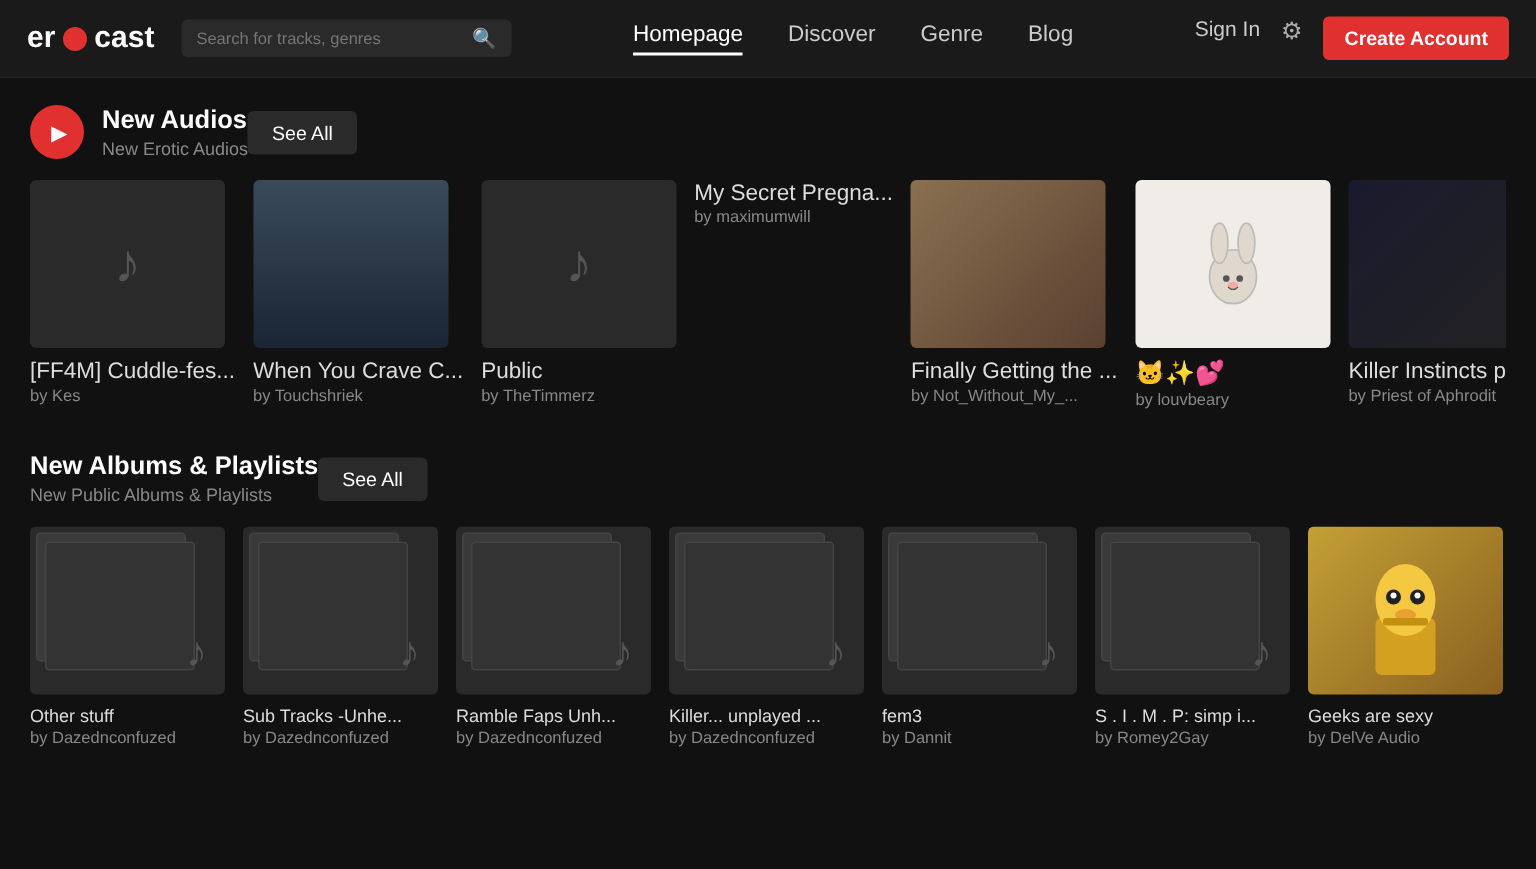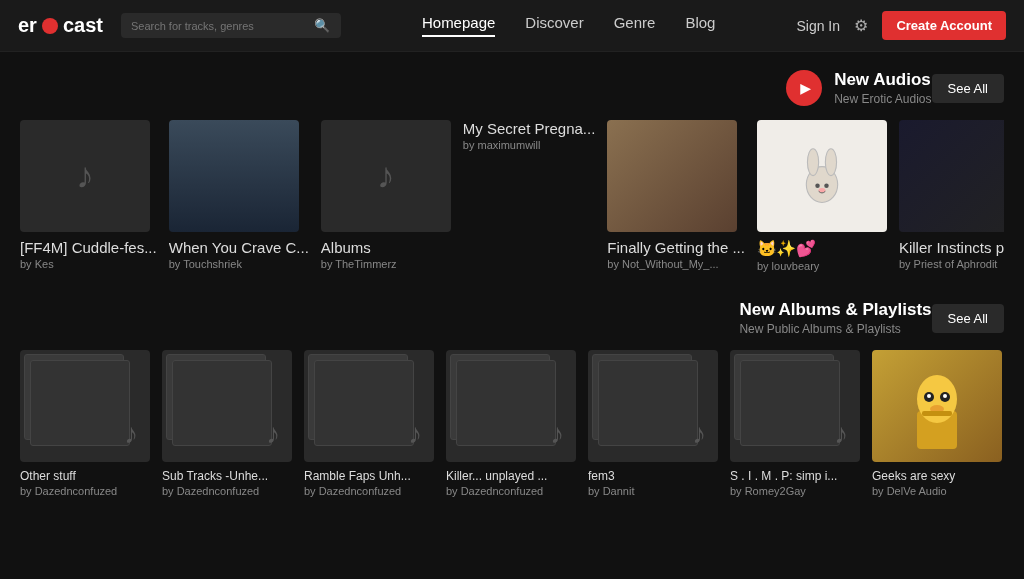--- a/index.html
+++ b/index.html
@@ -81,21 +81,21 @@
       font-size: 15px;
       padding-bottom: 4px;
     }
     nav a.active {
       color: #fff;
       border-bottom: 2px solid #fff;
     }
 
     .header-right {
       display: flex;
-      align-items: center;
+      align-items: flex-start;
       gap: 14px;
       flex-shrink: 0;
     }
     .sign-in {
       color: #ccc;
       font-size: 14px;
       cursor: pointer;
       text-decoration: none;
     }
     .gear-icon {
@@ -119,21 +119,21 @@
     main {
       padding: 18px 20px 10px;
       overflow-y: auto;
       max-height: 527px;
     }
 
     
     .section-header {
       display: flex;
       align-items: center;
-      justify-content: flex-end;
+      justify-content: flex-start;
       margin-bottom: 14px;
     }
     .section-title-area {
       display: flex;
       align-items: center;
       gap: 12px;
     }
     .play-icon-circle {
       width: 36px;
       height: 36px;
@@ -388,21 +388,21 @@
       <div class="audio-thumb card-suit">
       </div>
       <div class="audio-title">When You Crave C...</div>
       <div class="audio-author">by Touchshriek</div>
     </div>
 
     <div class="audio-card">
       <div class="audio-thumb">
         <span class="music-note-icon">♪</span>
       </div>
-      <div class="audio-title">Albums</div>
+      <div class="audio-title">Public</div>
       <div class="audio-author">by TheTimmerz</div>
     </div>
 
     <div class="audio-card">
       <div class="audio-title">My Secret Pregna...</div>
       <div class="audio-author">by maximumwill</div>
     </div>
 
     <div class="audio-card">
       <div class="audio-thumb card-cowgirl">

